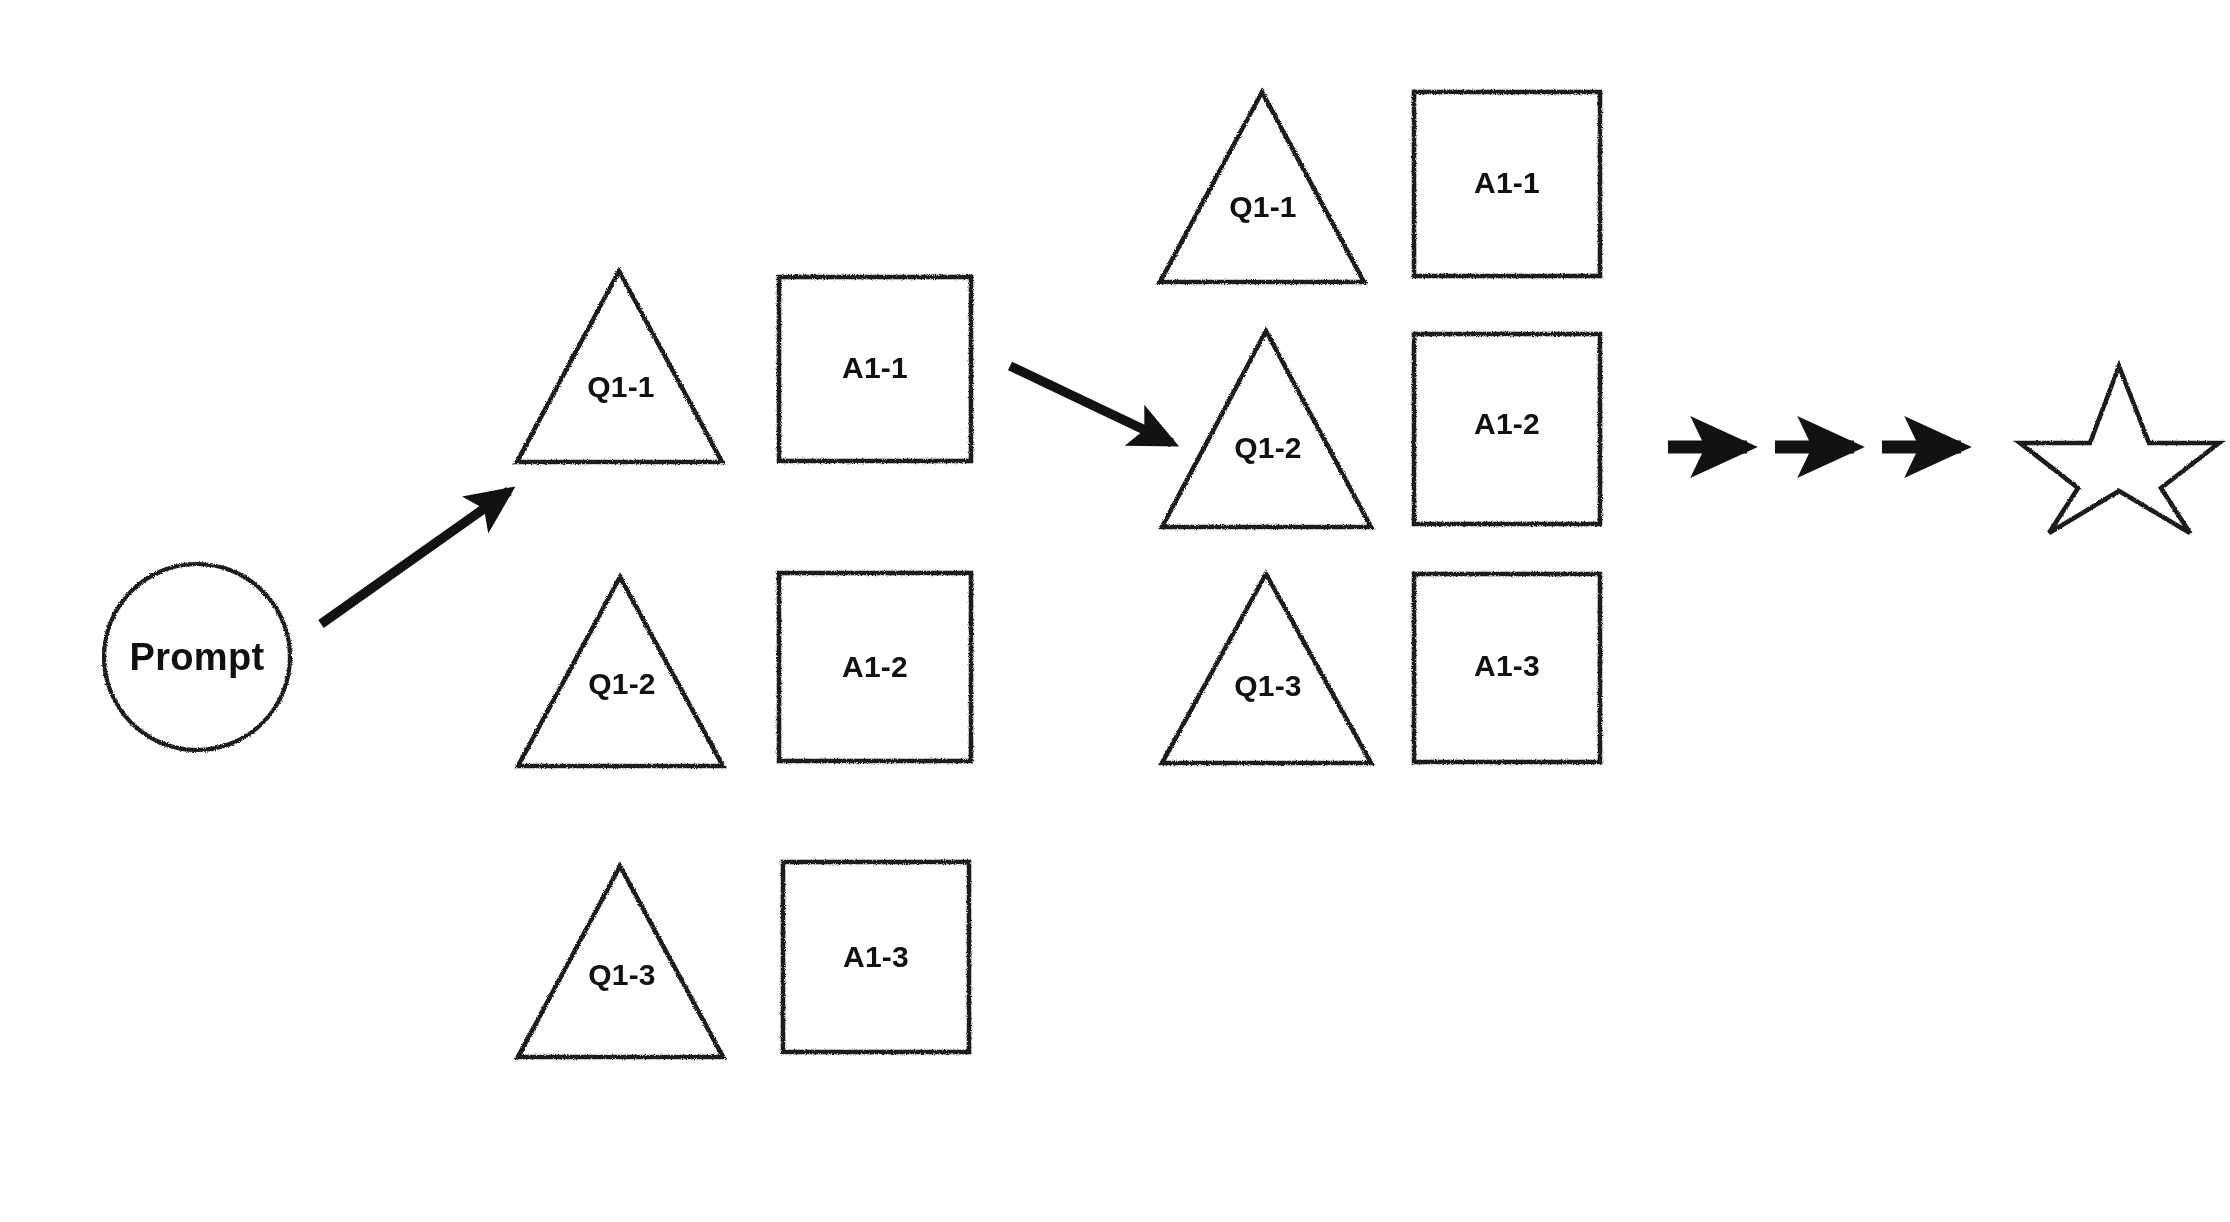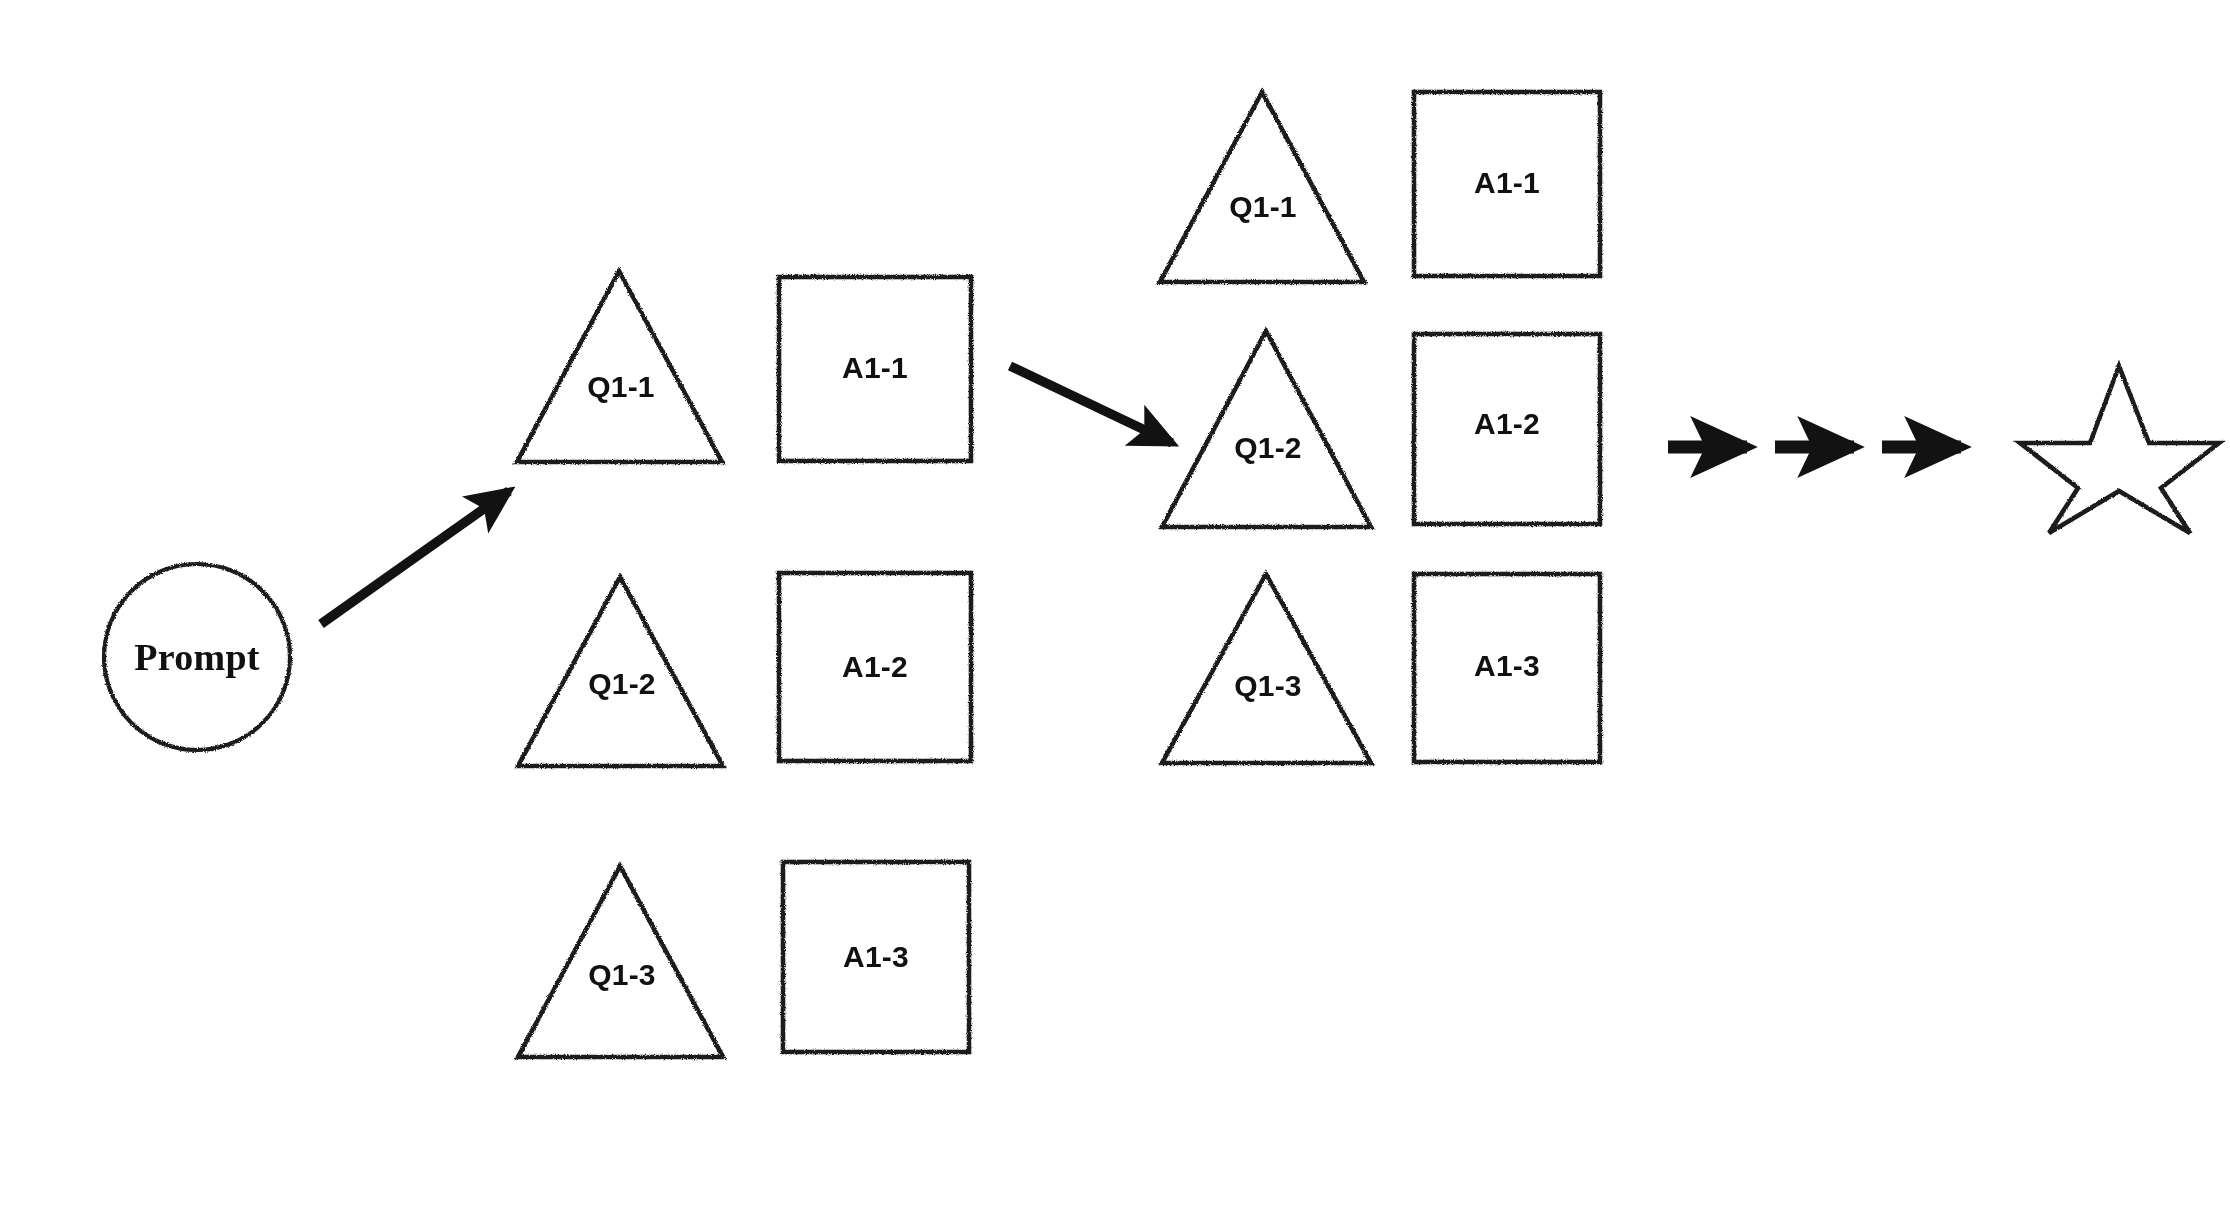--- a/index.html
+++ b/index.html
@@ -136,21 +136,21 @@
                L 2161 488
                L 2190 533
                L 2119 491
                L 2049 533
                L 2078 488
                L 2020 443
                L 2090 443 Z" fill="#ffffff" stroke="#1a1a1a" stroke-width="4.6" stroke-linejoin="miter" filter="url(#rough-soft)"></path>
     </g>
   </svg>
 
-  <div class="shape-label label-prompt" style="left:197px; top:657px; transform:translate(-50%,-50%);font-family:Liberation Serif, serif;">Prompt</div>
+  <div class="shape-label label-prompt" style="left:197px; top:657px; transform:translate(-50%,-50%);">Prompt</div>
 
   <div class="shape-label label-node" style="left:621px; top:387px; transform:translate(-50%,-50%);">Q1-1</div>
   <div class="shape-label label-node" style="left:875px; top:368px; transform:translate(-50%,-50%);">A1-1</div>
 
   <div class="shape-label label-node" style="left:622px; top:684px; transform:translate(-50%,-50%);">Q1-2</div>
   <div class="shape-label label-node" style="left:875px; top:667px; transform:translate(-50%,-50%);">A1-2</div>
 
   <div class="shape-label label-node" style="left:622px; top:975px; transform:translate(-50%,-50%);">Q1-3</div>
   <div class="shape-label label-node" style="left:876px; top:957px; transform:translate(-50%,-50%);">A1-3</div>
 

